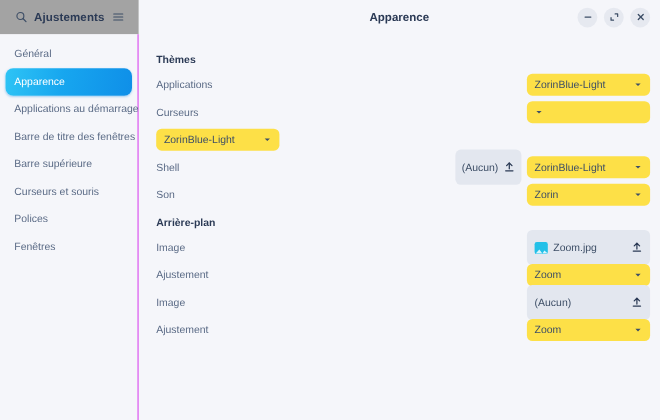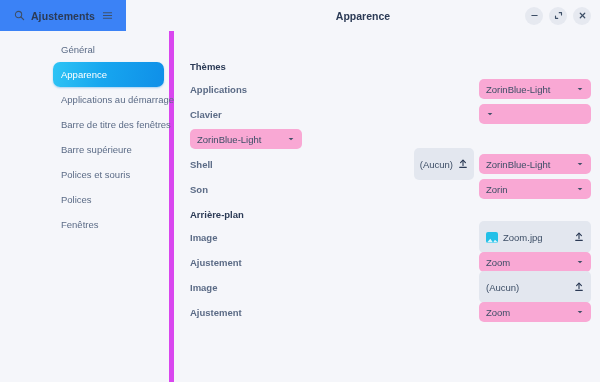--- a/index.html
+++ b/index.html
@@ -36,21 +36,21 @@
     position: relative;
     z-index: 5;
   }
 
   .hb-left {
     width: 126px;
     height: 31px;
     display: flex;
     align-items: center;
     padding: 0 10px;
-    background: #3b82f6;
+    background: #a3a3a3;
     flex: 0 0 126px;
   }
 
   .hb-title-left {
     flex: 1;
     text-align: center;
     font-size: 10.5px;
     font-weight: bold;
     color: #2b3a55;
     letter-spacing: 0.1px;
@@ -107,23 +107,22 @@
   .body {
     flex: 1;
     display: flex;
     min-height: 0;
   }
 
   .sidebar {
     width: 126px;
     flex: 0 0 126px;
     background: #f5f6fa;
-    border-right: 5px solid #d946ef;
+    border-right: 1px solid #d946ef;
     padding: 6px 5px 0 5px;
-    margin-left: 48px;
   }
 
   .side-item {
     height: 25px;
     display: flex;
     align-items: center;
     padding: 0 8px;
     border-radius: 7px;
     font-size: 9.5px;
     color: #5b6b86;
@@ -145,47 +144,46 @@
 
   .group-title {
     font-size: 9.5px;
     font-weight: bold;
     color: #2b3a55;
     height: 22px;
     display: flex;
     align-items: center;
     margin-top: 2px;
   }
-  .group-title.first { margin-top: 12px; }
+  .group-title.first { margin-top: 0; }
 
   .row {
     height: 24px;
     display: flex;
     align-items: center;
     margin-bottom: 1px;
   }
 
   .row-label {
     font-size: 9.5px;
     color: #5b6b86;
     flex: 1;
     white-space: nowrap;
-    font-weight: bold;
   }
 
   .row-ctrls {
     display: flex;
     align-items: center;
     gap: 5px;
   }
 
   
   .combo {
     height: 20px;
-    background: #f9a8d4;
+    background: #fde047;
     border-radius: 5px;
     display: flex;
     align-items: center;
     padding: 0 7px;
     font-size: 9.5px;
     color: #3d4e66;
     white-space: nowrap;
     gap: 6px;
   }
 
@@ -305,21 +303,21 @@
         <div class="side-item">
           <span>Applications au démarrage</span>
         </div>
         <div class="side-item">
           <span>Barre de titre des fenêtres</span>
         </div>
         <div class="side-item">
           <span>Barre supérieure</span>
         </div>
         <div class="side-item">
-          <span>Polices et souris</span>
+          <span>Curseurs et souris</span>
         </div>
         <div class="side-item">
           <span>Polices</span>
         </div>
         <div class="side-item">
           <span>Fenêtres</span>
         </div>
       </nav>
 
     <main class="content" id="content">
@@ -331,21 +329,21 @@
               <span class="cb-text">ZorinBlue-Light</span>
               <span style="display: flex;">
                 <svg width="8" height="8" viewBox="0 0 10 10">
                   <path d="M2 3.6 L5 6.6 L8 3.6 Z" fill="#3d4e66"></path>
                 </svg>
               </span>
             </div>
           </div>
         </div>
         <div class="row">
-          <div class="row-label">Clavier</div>
+          <div class="row-label">Curseurs</div>
           <div class="row-ctrls">
             <div class="combo w-std">
               <span style="display: flex;">
                 <svg width="8" height="8" viewBox="0 0 10 10">
                   <path d="M2 3.6 L5 6.6 L8 3.6 Z" fill="#3d4e66"></path>
                 </svg>
               </span>
             </div>
           </div>
         </div>

